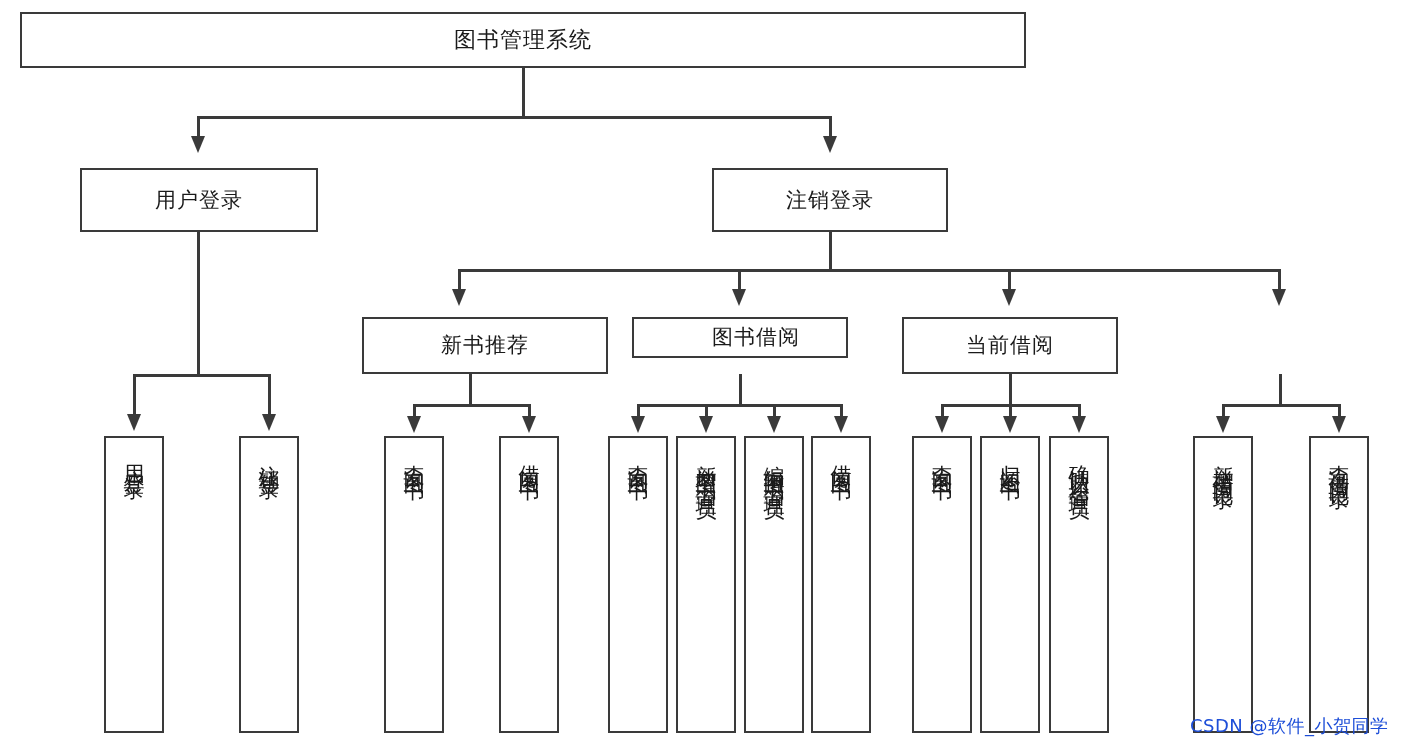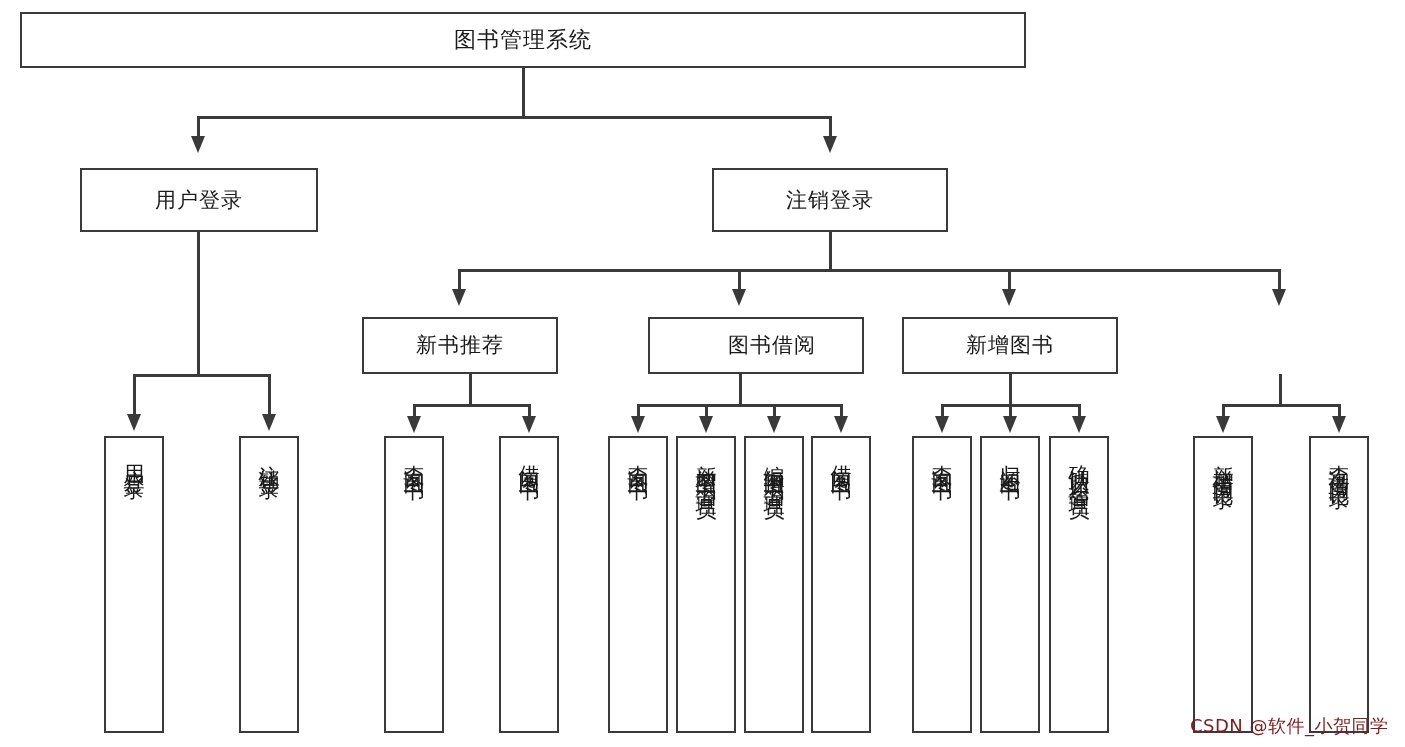--- a/index.html
+++ b/index.html
@@ -71,21 +71,21 @@
     height: 0;
     border-left: 7px solid transparent;
     border-right: 7px solid transparent;
     border-top: 17px solid #3a3a3a;
   }
 
   
   .watermark {
     position: absolute;
     font-size: 18px;
-    color: #7f1d1d;
+    color: #1d4ed8;
     white-space: nowrap;
     letter-spacing: 0.5px;
     pointer-events: none;
   }
 </style>
 </head>
 <body>
 
 <div id="canvas">
 
@@ -119,28 +119,28 @@
   <div class="line hline" style="left:458px; top:269px; width:822px; height:2.5px;"></div>
   <div class="line vline" style="left:458px; top:269px; width:2.5px; height:22px;"></div>
   <div class="arrow" style="left:452px; top:289px;"></div>
   <div class="line vline" style="left:738px; top:269px; width:2.5px; height:22px;"></div>
   <div class="arrow" style="left:732px; top:289px;"></div>
   <div class="line vline" style="left:1008px; top:269px; width:2.5px; height:22px;"></div>
   <div class="arrow" style="left:1002px; top:289px;"></div>
   <div class="line vline" style="left:1278px; top:269px; width:2.5px; height:22px;"></div>
   <div class="arrow" style="left:1272px; top:289px;"></div>
 
-  <div class="node lvl3" style="left:362px; top:317px; width:196px; height:57px;">
+  <div class="node lvl3" style="left:362px; top:317px; width:246px; height:57px;">
     <span class="label">新书推荐</span>
   </div>
-  <div class="node lvl3" style="left:648px; top:317px; width:216px; height:57px;padding-left:32px;">
+  <div class="node lvl3" style="left:632px; top:317px; width:216px; height:41px;padding-left:32px;">
     <span class="label">图书借阅</span>
   </div>
   <div class="node lvl3" style="left:902px; top:317px; width:216px; height:57px;">
-    <span class="label">新增图书</span>
+    <span class="label">当前借阅</span>
   </div>
 
   <div class="line vline" style="left:469px; top:374px; width:2.5px; height:32px;"></div>
   <div class="line hline" style="left:413px; top:404px; width:117px; height:2.5px;"></div>
   <div class="line vline" style="left:413px; top:404px; width:2.5px; height:14px;"></div>
   <div class="arrow" style="left:407px; top:416px;"></div>
   <div class="line vline" style="left:528px; top:404px; width:2.5px; height:14px;"></div>
   <div class="arrow" style="left:522px; top:416px;"></div>
 
   <div class="line vline" style="left:739px; top:374px; width:2.5px; height:32px;"></div>

